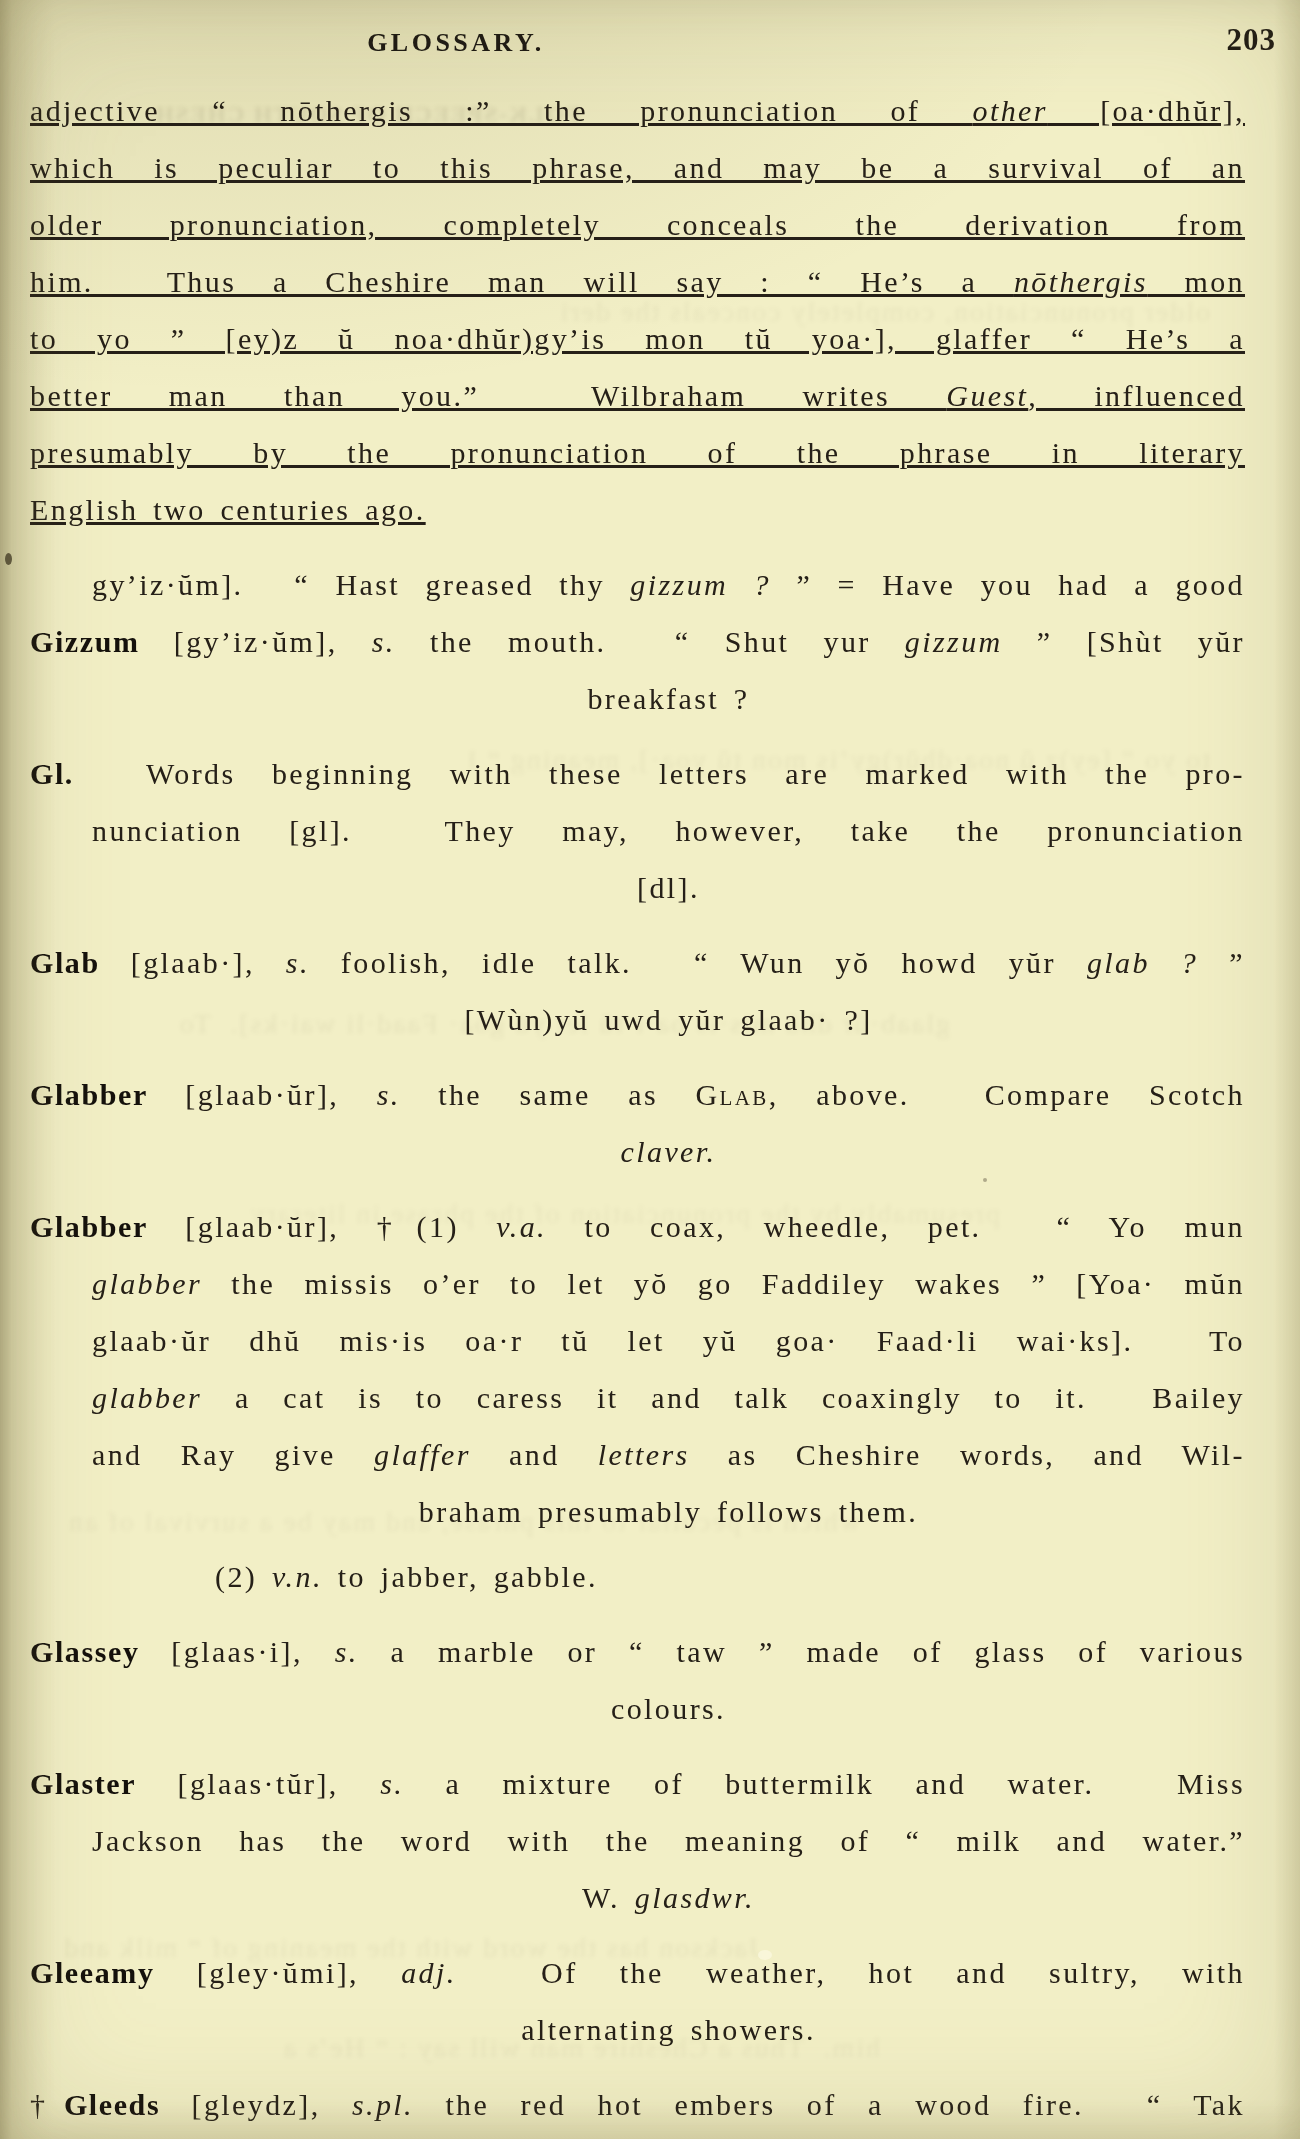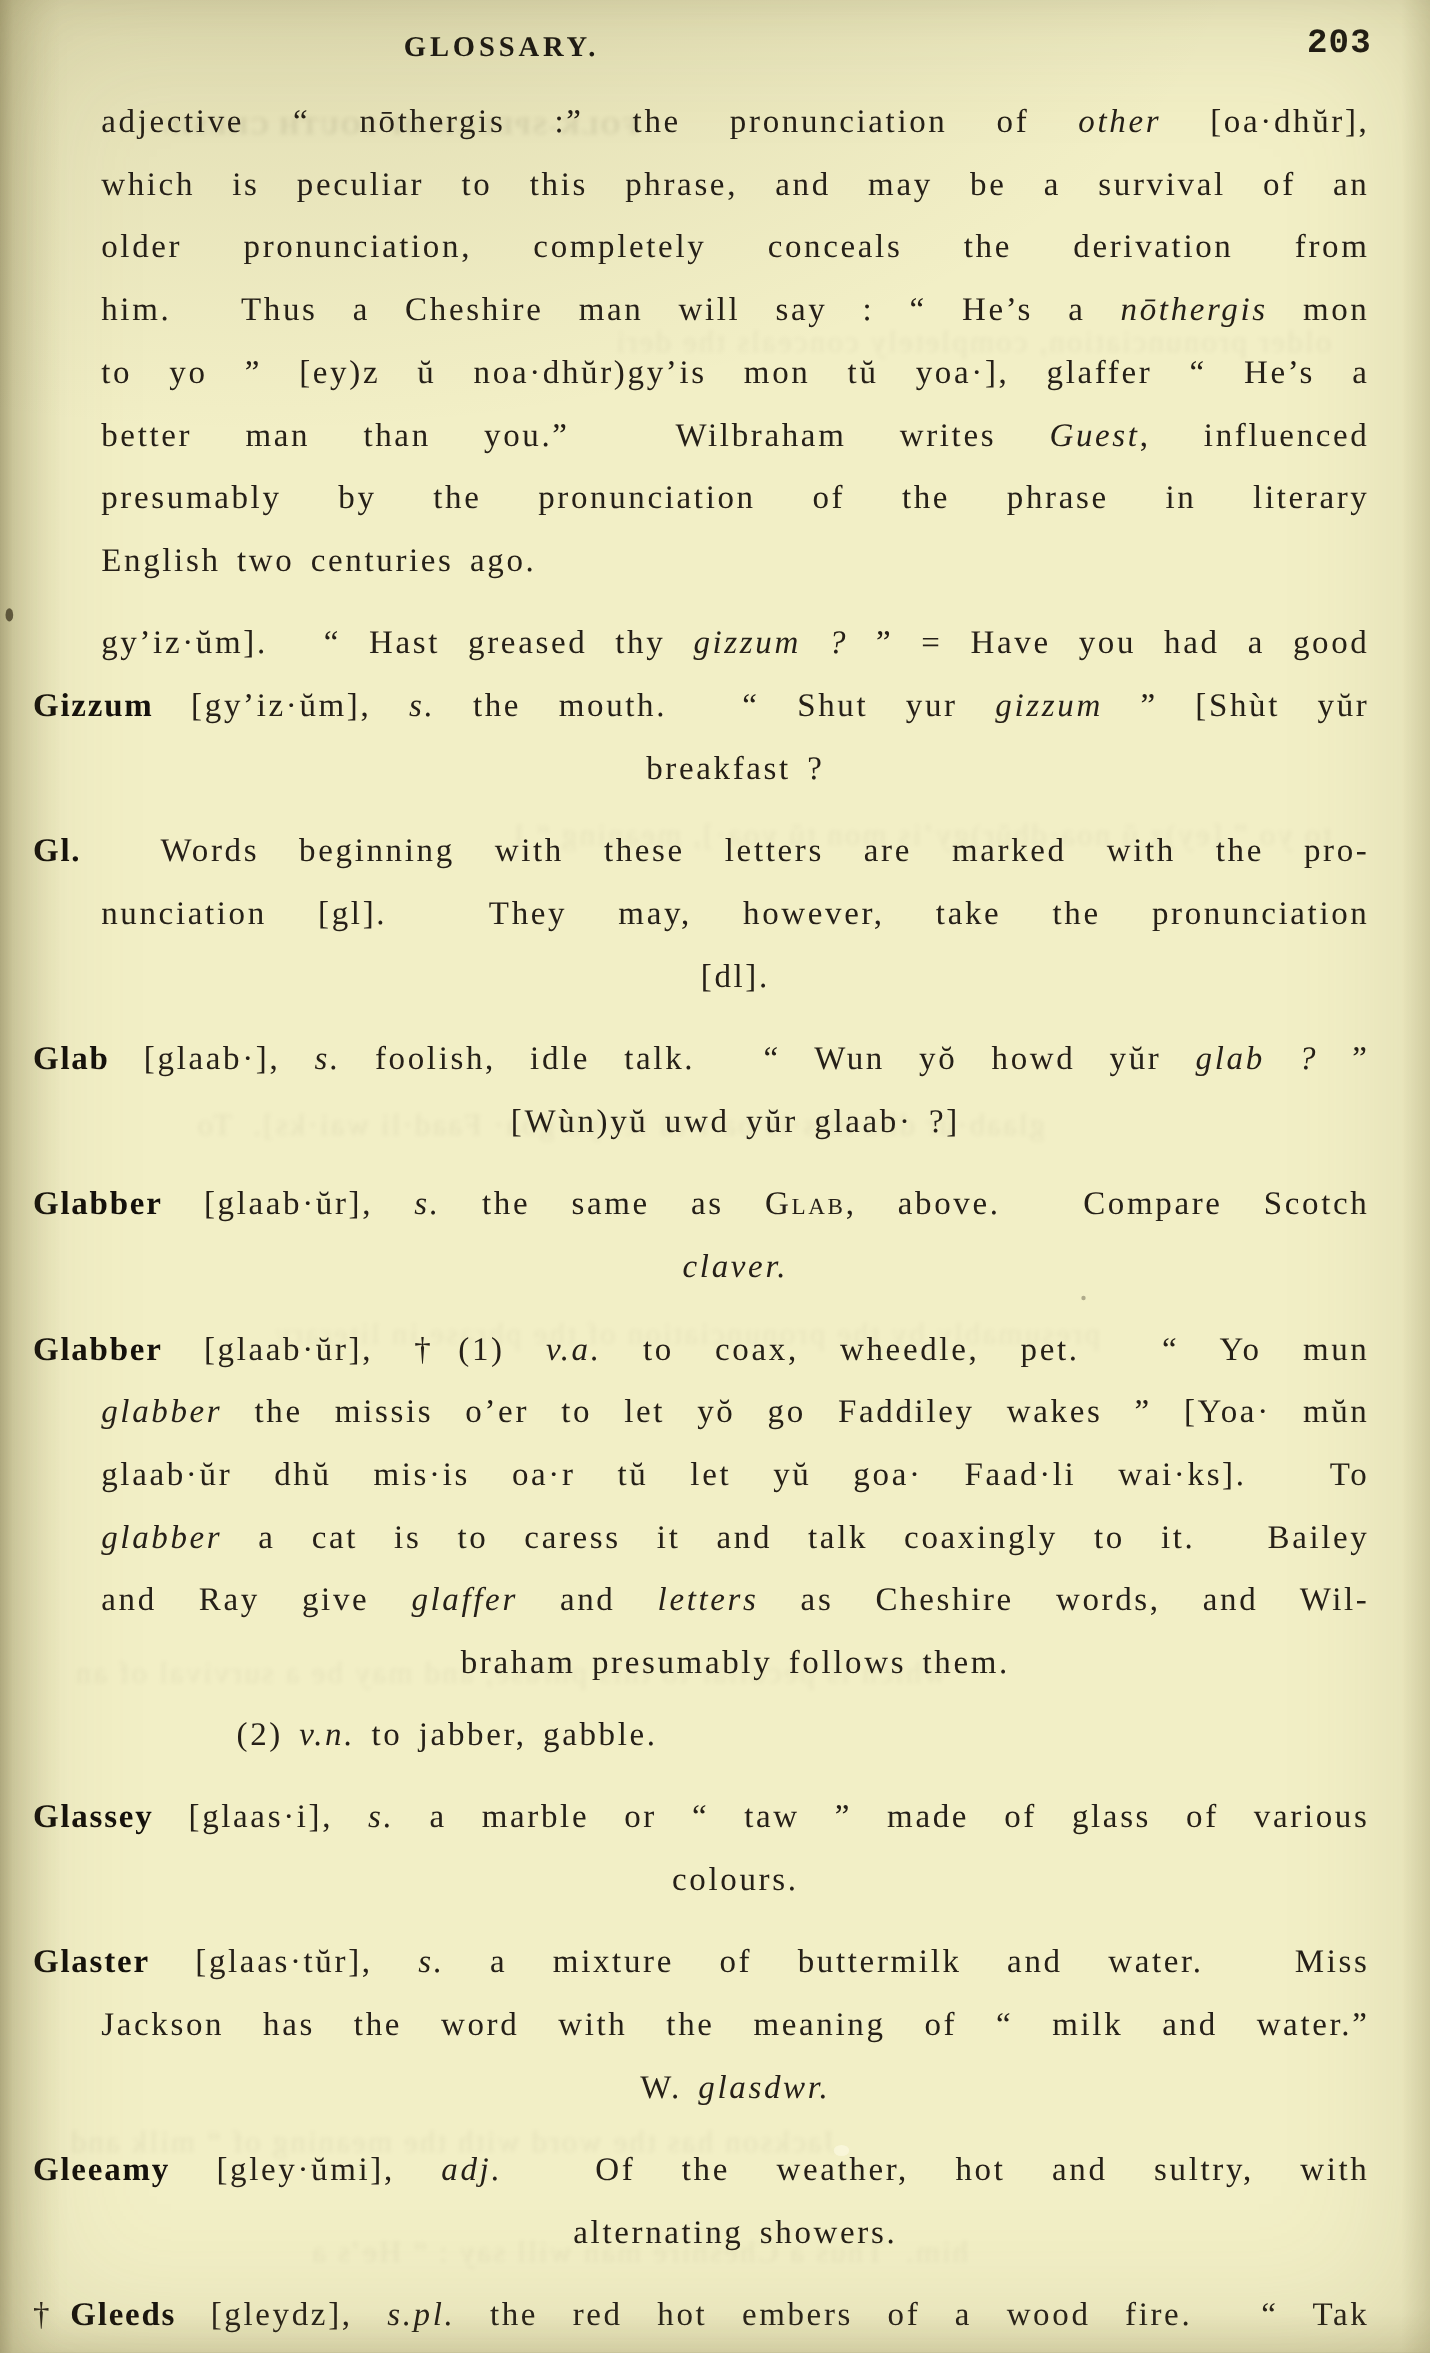--- a/index.html
+++ b/index.html
@@ -21,35 +21,35 @@
     content:"";position:absolute;inset:0;pointer-events:none;
     box-shadow:inset 0 0 130px rgba(120,110,60,.22), inset 28px 0 55px -28px rgba(90,80,40,.38);
   }
   
   .running-head{position:absolute;top:20px;left:0;width:100%;height:56px;padding-left:44px;}
   .head-title{
     position:absolute;left:456px;top:8px;transform:translateX(-50%);
     font-size:26px;font-weight:bold;letter-spacing:3.5px;color:#1c1812;
   }
   .page-number{
-    position:absolute;right:97px;top:2px;
-    font-size:31px;font-weight:bold;letter-spacing:1px;color:#1c1812;font-family:Liberation Mono, monospace;
+    position:absolute;right:68px;top:2px;
+    font-size:31px;font-weight:bold;letter-spacing:1px;color:#1c1812;
   }
   
   .textblock{
     position:absolute;left:30px;top:82px;width:1215px;
     font-size:30px;line-height:57px;letter-spacing:2.4px;word-spacing:5px;
     text-rendering:optimizeLegibility;
   }
   .para{margin:0;}
   .para + .para{margin-top:18px;}
   .para.sub{margin-top:8px;}
   .line{min-height:57px;}
   .line.just{text-align:justify;text-align-last:justify;}
-  .para.intro .line{margin-left:62px;}
+  .para.intro .line{text-decoration:underline;}
   .para.entry .line.cont{margin-left:62px;text-align:center;}
   .para.sub .line{margin-left:185px;}
   .b{font-weight:bold;color:#15110c;letter-spacing:1.6px;}
   .i{font-style:italic;}
   .sc{font-variant:small-caps;}
   
   .ghost{
     position:absolute;transform:scaleX(-1);
     color:#6e6848;white-space:nowrap;overflow:hidden;
     filter:blur(2px);pointer-events:none;

